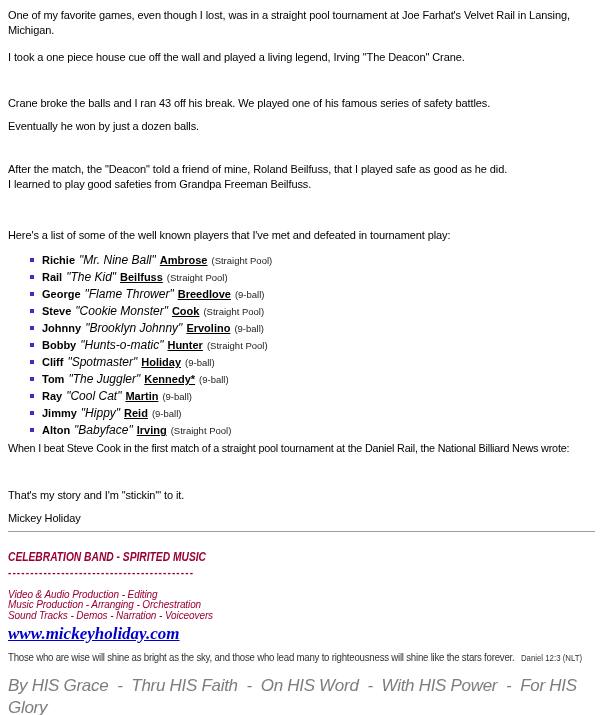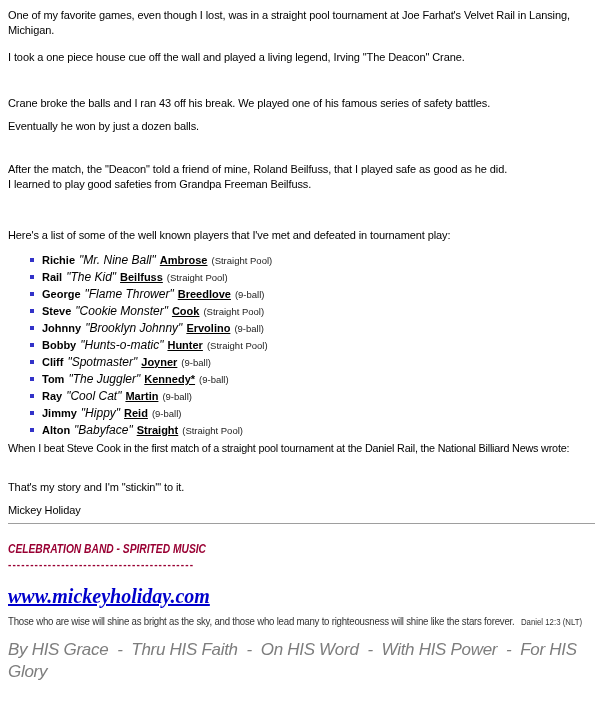--- a/index.html
+++ b/index.html
@@ -39,24 +39,24 @@
   .band-dashes {
     color: var(--maroon, #990033); font-weight: bold; font-size: 10px;
     line-height: 10px; letter-spacing: 1.1px; white-space: nowrap; margin-top: 4px;
   }
   .services { margin-top: 12px; }
   .service {
     color: var(--maroon, #990033); font-style: italic; font-size: 10px;
     line-height: 10.3px; letter-spacing: -0.1px; white-space: nowrap;
   }
   .website {
-    display: inline-block; margin-top: 18px;
+    display: inline-block; margin-top: 5px;
     color: var(--link-blue, #0000cc);
     font-family: "Liberation Serif", "DejaVu Serif", serif;
-    font-weight: bold; font-style: italic; font-size: 20px; line-height: 16px;
+    font-weight: bold; font-style: italic; font-size: 17px; line-height: 16px;
     text-decoration: underline; cursor: pointer;
   }
   .scripture {
     margin-top: 8px; white-space: nowrap; color: #333333;
     font-size: 10.5px; line-height: 13px; letter-spacing: -0.25px;
     transform: scaleX(0.92); transform-origin: left center;
   }
   .scripture-ref { font-size: 8.5px; letter-spacing: 0; margin-left: 7px; }
   .tagline {
     margin-top: 10px; color: var(--tagline-gray, #7d7d7d);
@@ -90,46 +90,51 @@
     <li class="player">
       <span class="bullet"></span><span class="p-first">Steve</span><span class="p-nick">"Cookie Monster"</span><span class="p-last">Cook</span><span class="p-game">(Straight Pool)</span>
     </li>
     <li class="player">
       <span class="bullet"></span><span class="p-first">Johnny</span><span class="p-nick">"Brooklyn Johnny"</span><span class="p-last">Ervolino</span><span class="p-game">(9-ball)</span>
     </li>
     <li class="player">
       <span class="bullet"></span><span class="p-first">Bobby</span><span class="p-nick">"Hunts-o-matic"</span><span class="p-last">Hunter</span><span class="p-game">(Straight Pool)</span>
     </li>
     <li class="player">
-      <span class="bullet"></span><span class="p-first">Cliff</span><span class="p-nick">"Spotmaster"</span><span class="p-last">Joyner</span><span class="p-game">(9-ball)</span>
+      <span class="bullet"></span><span class="p-first">Cliff</span><span class="p-nick">"Spotmaster"</span><span class="p-last">Holiday</span><span class="p-game">(9-ball)</span>
     </li>
     <li class="player">
       <span class="bullet"></span><span class="p-first">Tom</span><span class="p-nick">"The Juggler"</span><span class="p-last">Kennedy*</span><span class="p-game">(9-ball)</span>
     </li>
     <li class="player">
       <span class="bullet"></span><span class="p-first">Ray</span><span class="p-nick">"Cool Cat"</span><span class="p-last">Martin</span><span class="p-game">(9-ball)</span>
     </li>
     <li class="player">
       <span class="bullet"></span><span class="p-first">Jimmy</span><span class="p-nick">"Hippy"</span><span class="p-last">Reid</span><span class="p-game">(9-ball)</span>
     </li>
     <li class="player">
-      <span class="bullet"></span><span class="p-first">Alton</span><span class="p-nick">"Babyface"</span><span class="p-last">Straight</span><span class="p-game">(Straight Pool)</span>
+      <span class="bullet"></span><span class="p-first">Alton</span><span class="p-nick">"Babyface"</span><span class="p-last">Irving</span><span class="p-game">(Straight Pool)</span>
     </li>
   </ul>
 
   <p class="news-intro" style="margin-top:3px">When I beat Steve Cook in the first match of a straight pool tournament at the Daniel Rail, the National Billiard News wrote:</p>
 
-  <p style="margin-top:24px">That's my story and I'm "stickin'" to it.</p>
+  <p style="margin-top:32px">That's my story and I'm "stickin'" to it.</p>
   <p style="margin-top:8px">Mickey Holiday</p>
 
   <hr class="sep">
 
   <div class="band-heading">CELEBRATION BAND - SPIRITED MUSIC</div>
   <div class="band-dashes">------------------------------------------</div>
 
+  <div class="services">
+    <div class="service">Video &amp; Audio Production - Editing</div>
+    <div class="service">Music Production - Arranging - Orchestration</div>
+    <div class="service">Sound Tracks - Demos - Narration - Voiceovers</div>
+  </div>
 
   <a class="website">www.mickeyholiday.com</a>
 
   <div class="scripture">
     <span>Those who are wise will shine as bright as the sky, and those who lead many to righteousness will shine like the stars forever.</span><span class="scripture-ref">Daniel 12:3 (NLT)</span>
   </div>
 
   <div class="tagline">By HIS Grace  -  Thru HIS Faith  -  On HIS Word  -  With HIS Power  -  For HIS Glory</div>
 
 </div>

